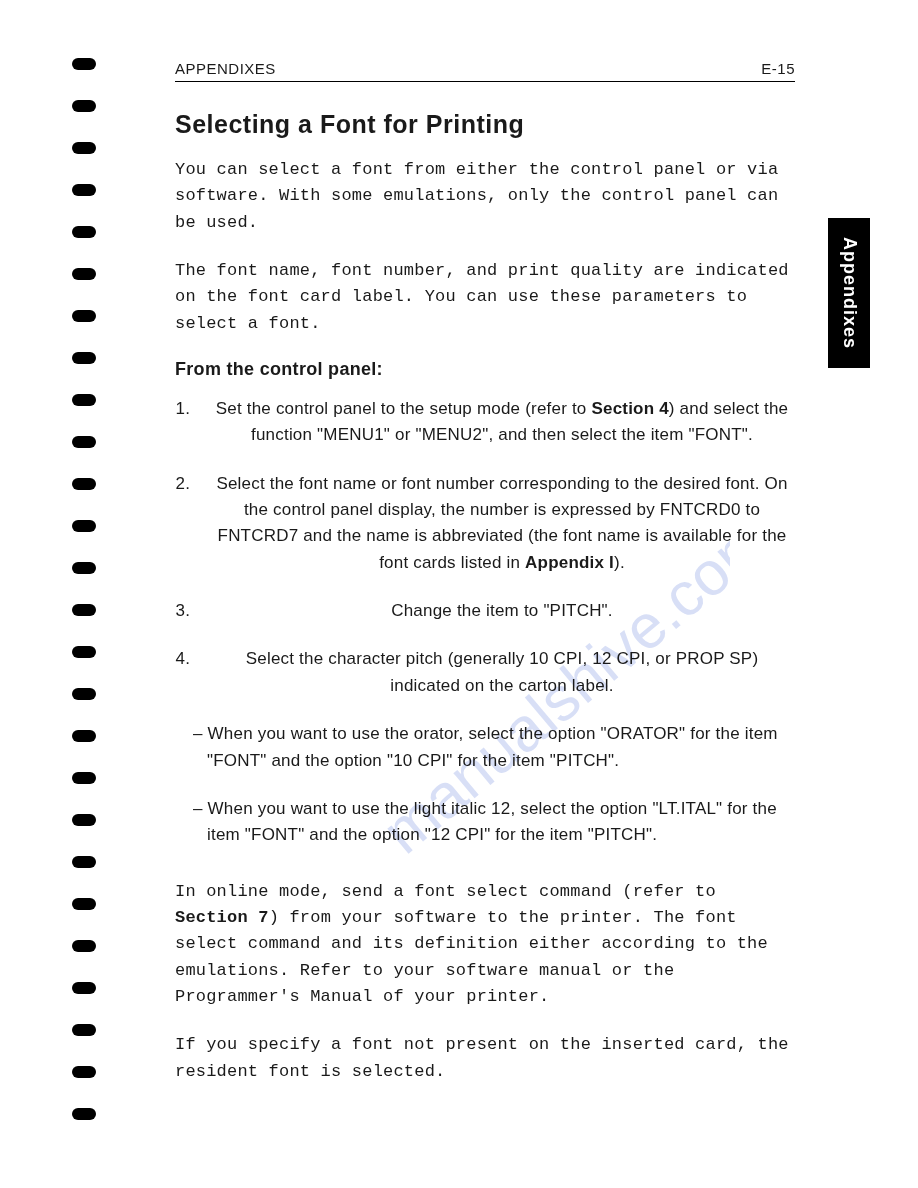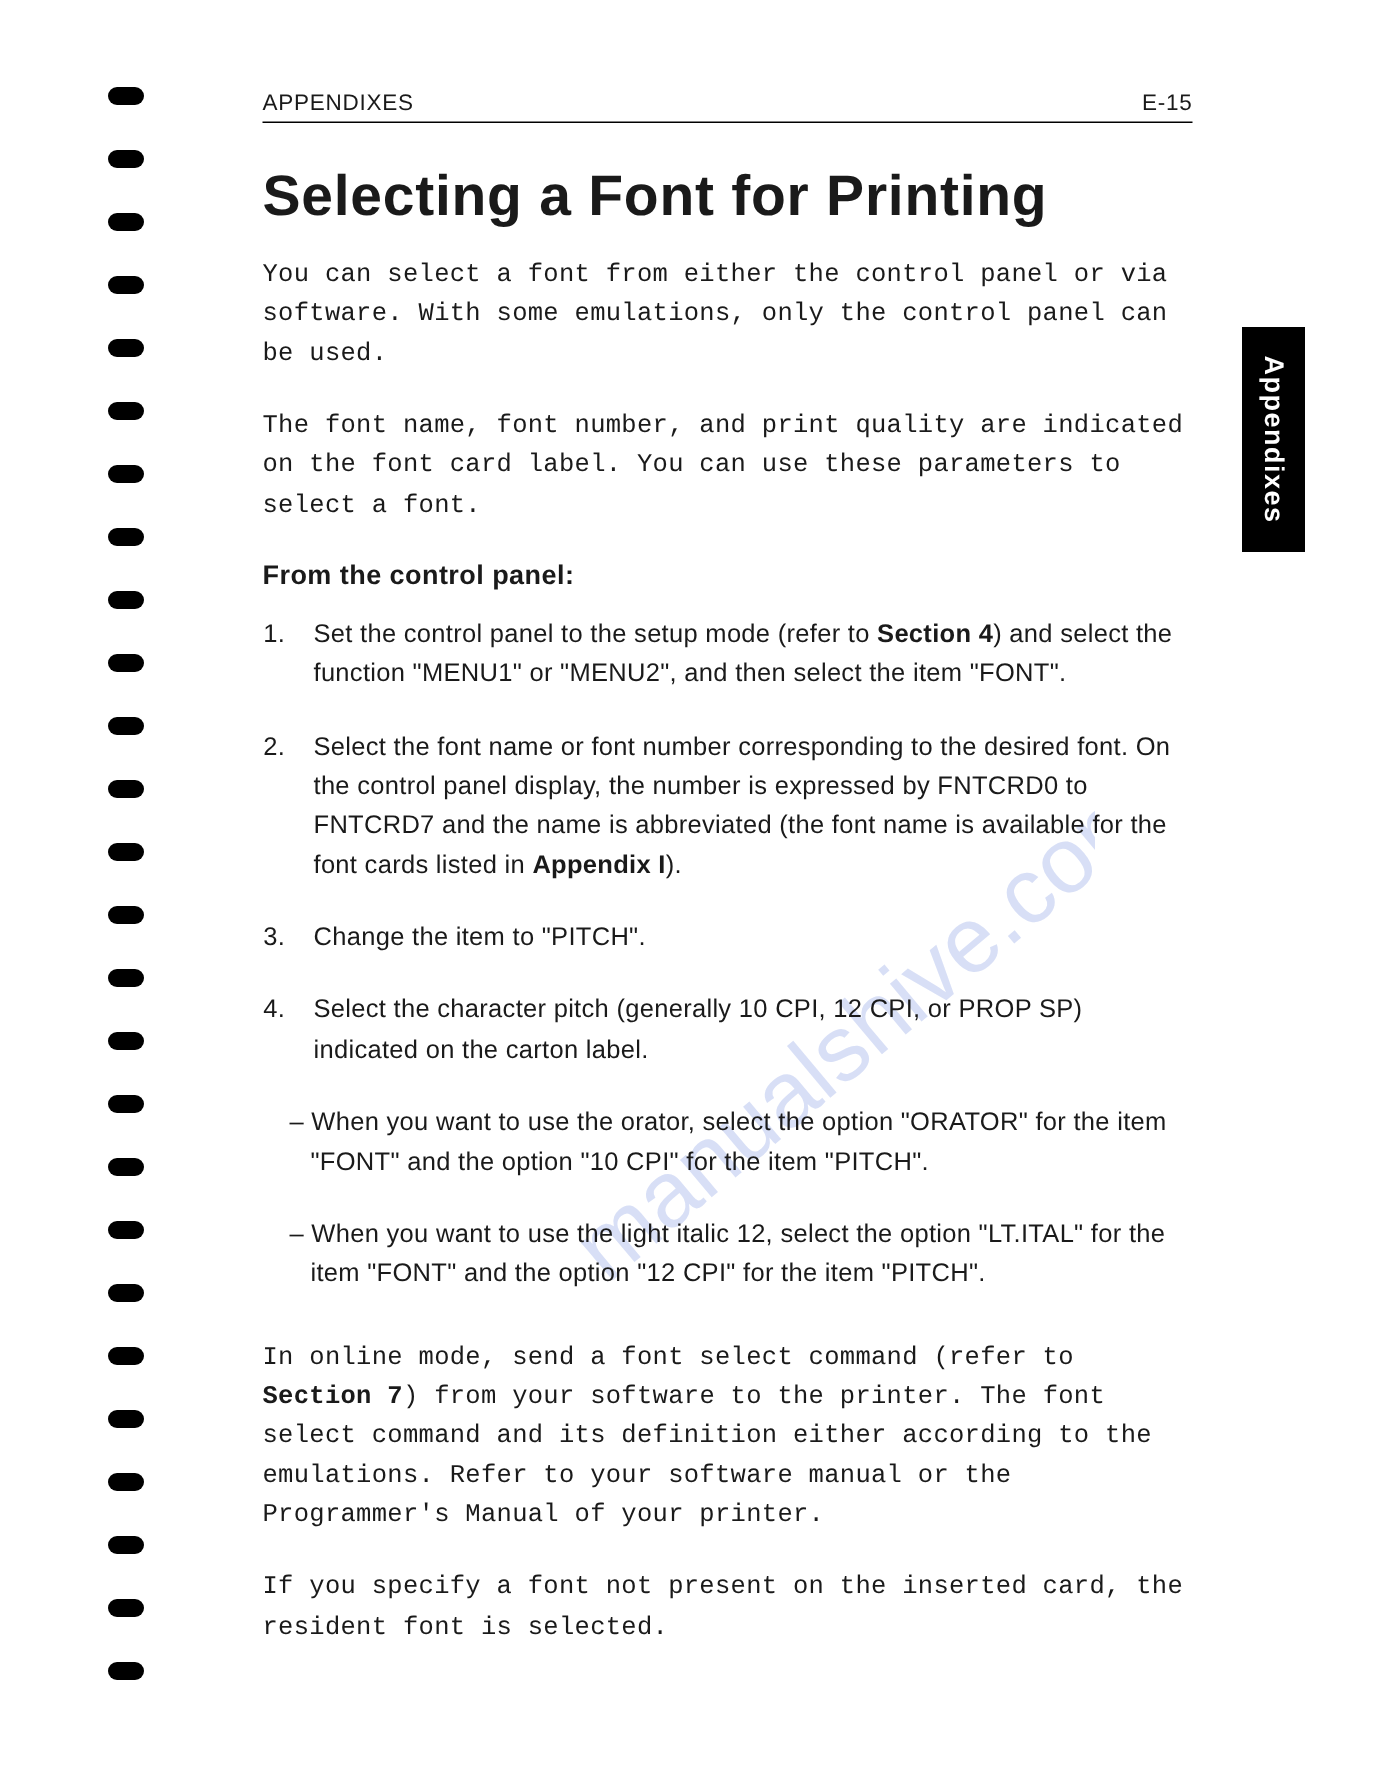--- a/index.html
+++ b/index.html
@@ -22,41 +22,42 @@
   .header-row {
     display: flex;
     justify-content: space-between;
     font-size: 15px;
     letter-spacing: 0.5px;
     padding-bottom: 4px;
     border-bottom: 1.5px solid #000;
     margin-bottom: 28px;
   }
   h1.title {
-    font-size: 38px;
+    font-size: 25px;
     font-weight: 700;
     margin: 0 0 18px 0;
     letter-spacing: 0.5px;
   }
   p.body {
     font-size: 17px;
     line-height: 1.55;
     margin: 0 0 22px 0;
     letter-spacing: 0.2px;
     font-family: Liberation Mono, monospace;
   }
   h2.sub {
     font-size: 18px;
     font-weight: 700;
     margin: 10px 0 16px 0;
     letter-spacing: 0.3px;
   }
   ol.steps {
     margin: 0 0 20px 20px;
     padding: 0;
+    text-align: center;
   }
   ol.steps > li {
     font-size: 17px;
     line-height: 1.55;
     margin-bottom: 22px;
     padding-left: 14px;
     letter-spacing: 0.2px;
   }
   ul.examples {
     list-style: none;

